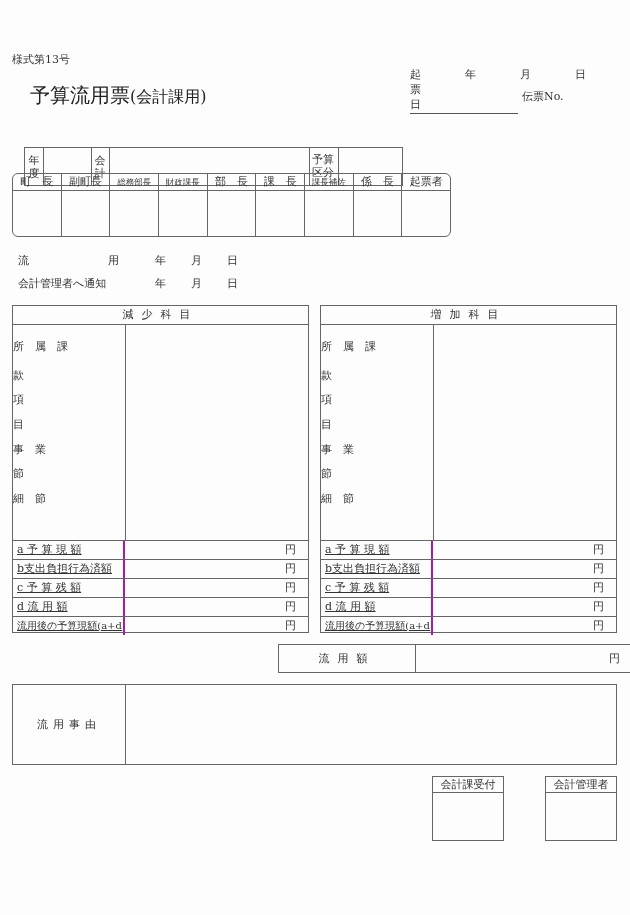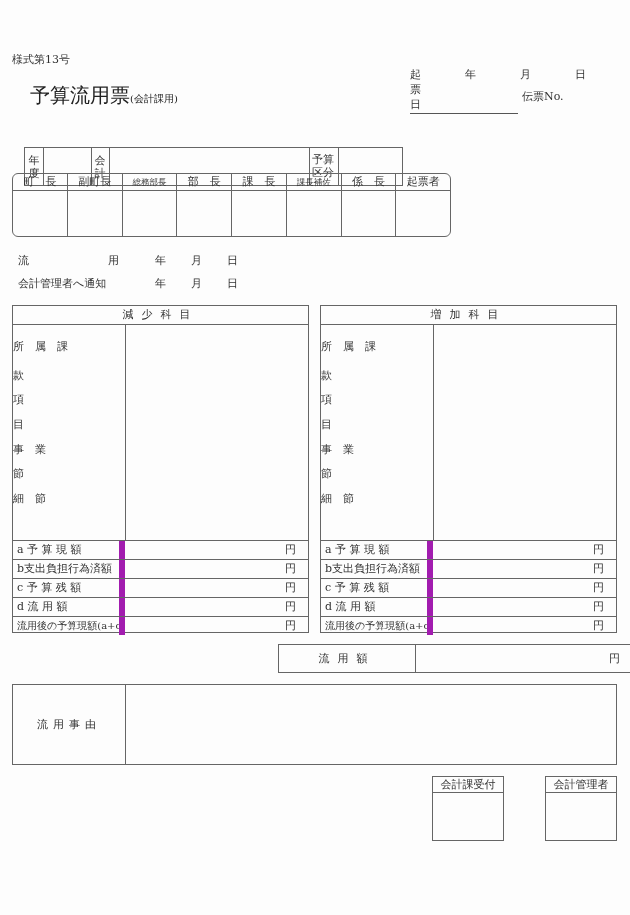--- a/index.html
+++ b/index.html
@@ -3,21 +3,21 @@
 <meta charset="utf-8">
 <style>
   html, body { margin: 0; padding: 0; }
   body {
     width: 630px; height: 915px; background: #fdfdfd; position: relative;
     font-family: "DejaVu Serif", "Liberation Serif", serif; color: #333; overflow: hidden;
   }
   .abs { position: absolute; }
   .form-no { left: 12px; top: 52px; font-size: 11px; }
   .title { left: 30px; top: 82px; font-size: 20px; color: #222; }
-  .title .sub { font-size: 10px; }
+  .title .sub { font-size: 16px; }
   .issue-date { left: 410px; top: 67px; font-size: 11px; border-bottom: 1px solid #555; padding-bottom: 1px; width: 108px; display: flex; justify-content: space-between; gap: 44px; }
   .slip-no { left: 522px; top: 89px; font-size: 11px; }
 
   .bx { position: absolute; box-sizing: border-box; border: 1px solid #666; }
   .vline { position: absolute; width: 0; border-left: 1px solid #666; }
   .vtxt { position: absolute; font-size: 11px; line-height: 13px; width: 12px; text-align: center; }
 
   .approval { left: 12px; top: 173px; width: 439px; height: 64px; display: flex; border-radius: 6px; }
   .approval .col { flex: 1; border-right: 1px solid #666; display: flex; flex-direction: column; }
   .approval .col:last-child { border-right: none; }
@@ -27,21 +27,21 @@
 
   .dates { font-size: 11px; }
 
   .panel { position: absolute; top: 305px; width: 297px; height: 328px; box-sizing: border-box; border: 1px solid #666; }
   .panel .hd { height: 18px; border-bottom: 1px solid #666; text-align: center; font-size: 11px; line-height: 18px; letter-spacing: 8px; }
   .panel .body { position: relative; height: 215px; border-bottom: 1px solid #666; }
   .panel .lblcol { position: absolute; left: 0; top: 0; bottom: 0; width: 112px; border-right: 1px solid #666; }
   .panel .lbl { position: absolute; left: 0; width: 112px; text-align: left; font-size: 11px; }
   .panel .amt-row { height: 18px; border-bottom: 1px solid #666; display: flex; font-size: 11px; line-height: 18px; }
   .panel .amt-row:last-child { border-bottom: none; }
-  .panel .amt-lbl { width: 112px; border-right: 6px solid #a21caf; padding-left: 4px; box-sizing: border-box; white-space: nowrap; overflow: hidden; display: flex; justify-content: space-between; padding-right: 4px; }
+  .panel .amt-lbl { width: 112px; border-right: 2px solid #a21caf; padding-left: 4px; box-sizing: border-box; white-space: nowrap; overflow: hidden; display: flex; justify-content: space-between; padding-right: 4px; text-decoration: underline; }
   .panel .amt-lbl.single { justify-content: flex-start; }
   .panel .amt-lbl.tiny { font-size: 10px; }
   .panel .amt-val { flex: 1; text-align: right; padding-right: 12px; }
 
   .transfer { left: 278px; top: 644px; width: 355px; height: 29px; display: flex; }
   .transfer .l { width: 136px; border-right: 1px solid #666; text-align: center; font-size: 11px; line-height: 28px; letter-spacing: 8px; }
   .transfer .r { flex: 1; text-align: right; padding-right: 12px; font-size: 11px; line-height: 28px; }
 
   .reason { left: 12px; top: 684px; width: 605px; height: 81px; display: flex; }
   .reason .l { width: 112px; border-right: 1px solid #666; font-size: 11px; display: flex; align-items: center; justify-content: center; letter-spacing: 5px; }
@@ -83,20 +83,24 @@
   <div class="col">
       <div class="hd">町　長</div>
       <div class="cell"></div>
     </div>
   <div class="col">
       <div class="hd">副町長</div>
       <div class="cell"></div>
     </div>
   <div class="col">
       <div class="hd sm">総務部長</div>
+      <div class="cell"></div>
+    </div>
+  <div class="col">
+      <div class="hd sm">財政課長</div>
       <div class="cell"></div>
     </div>
   <div class="col">
       <div class="hd">部　長</div>
       <div class="cell"></div>
     </div>
   <div class="col">
       <div class="hd">課　長</div>
       <div class="cell"></div>
     </div>

